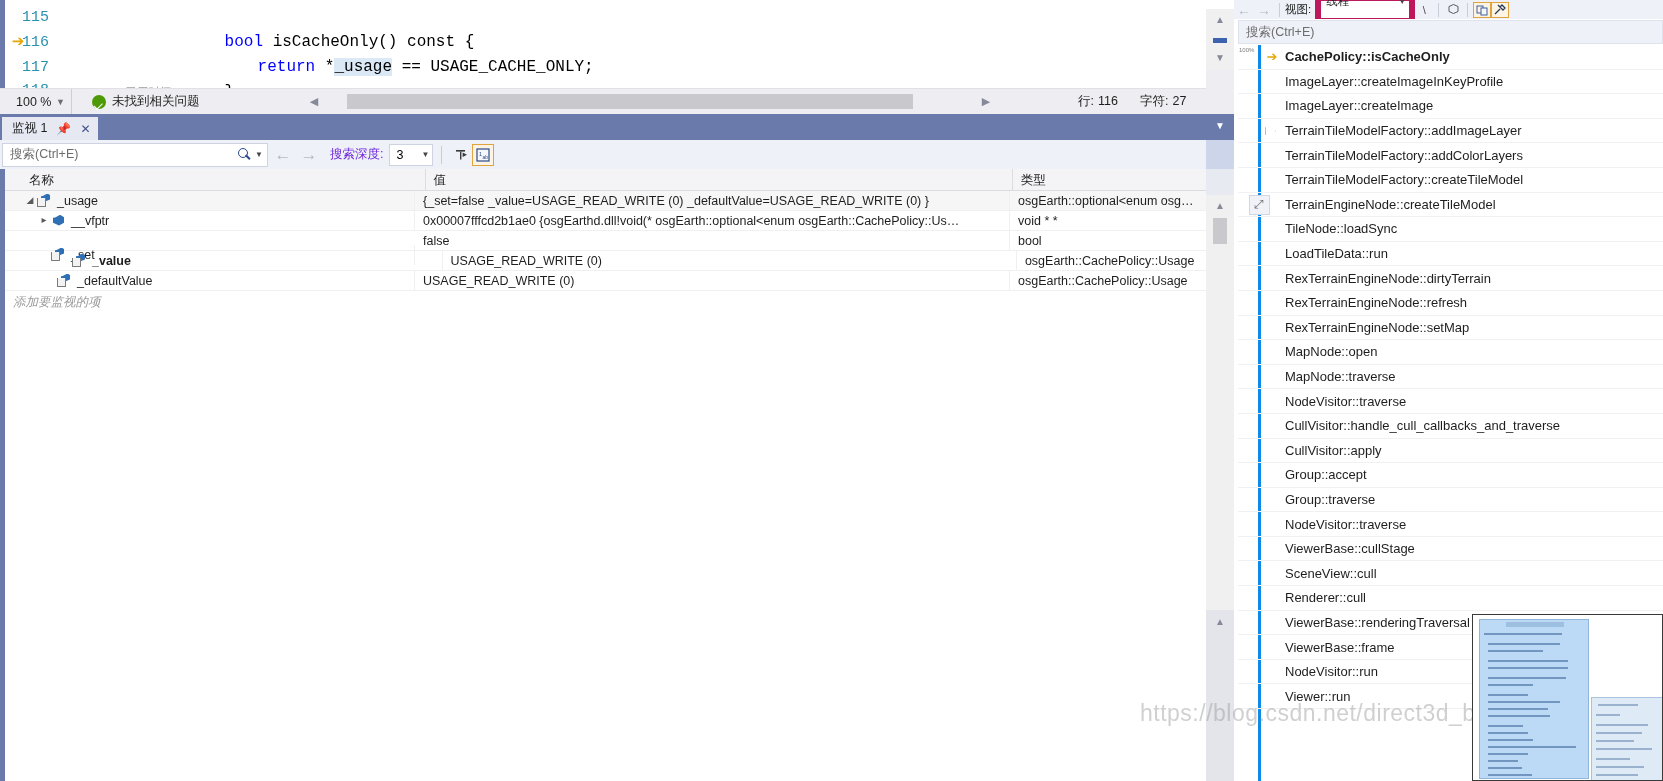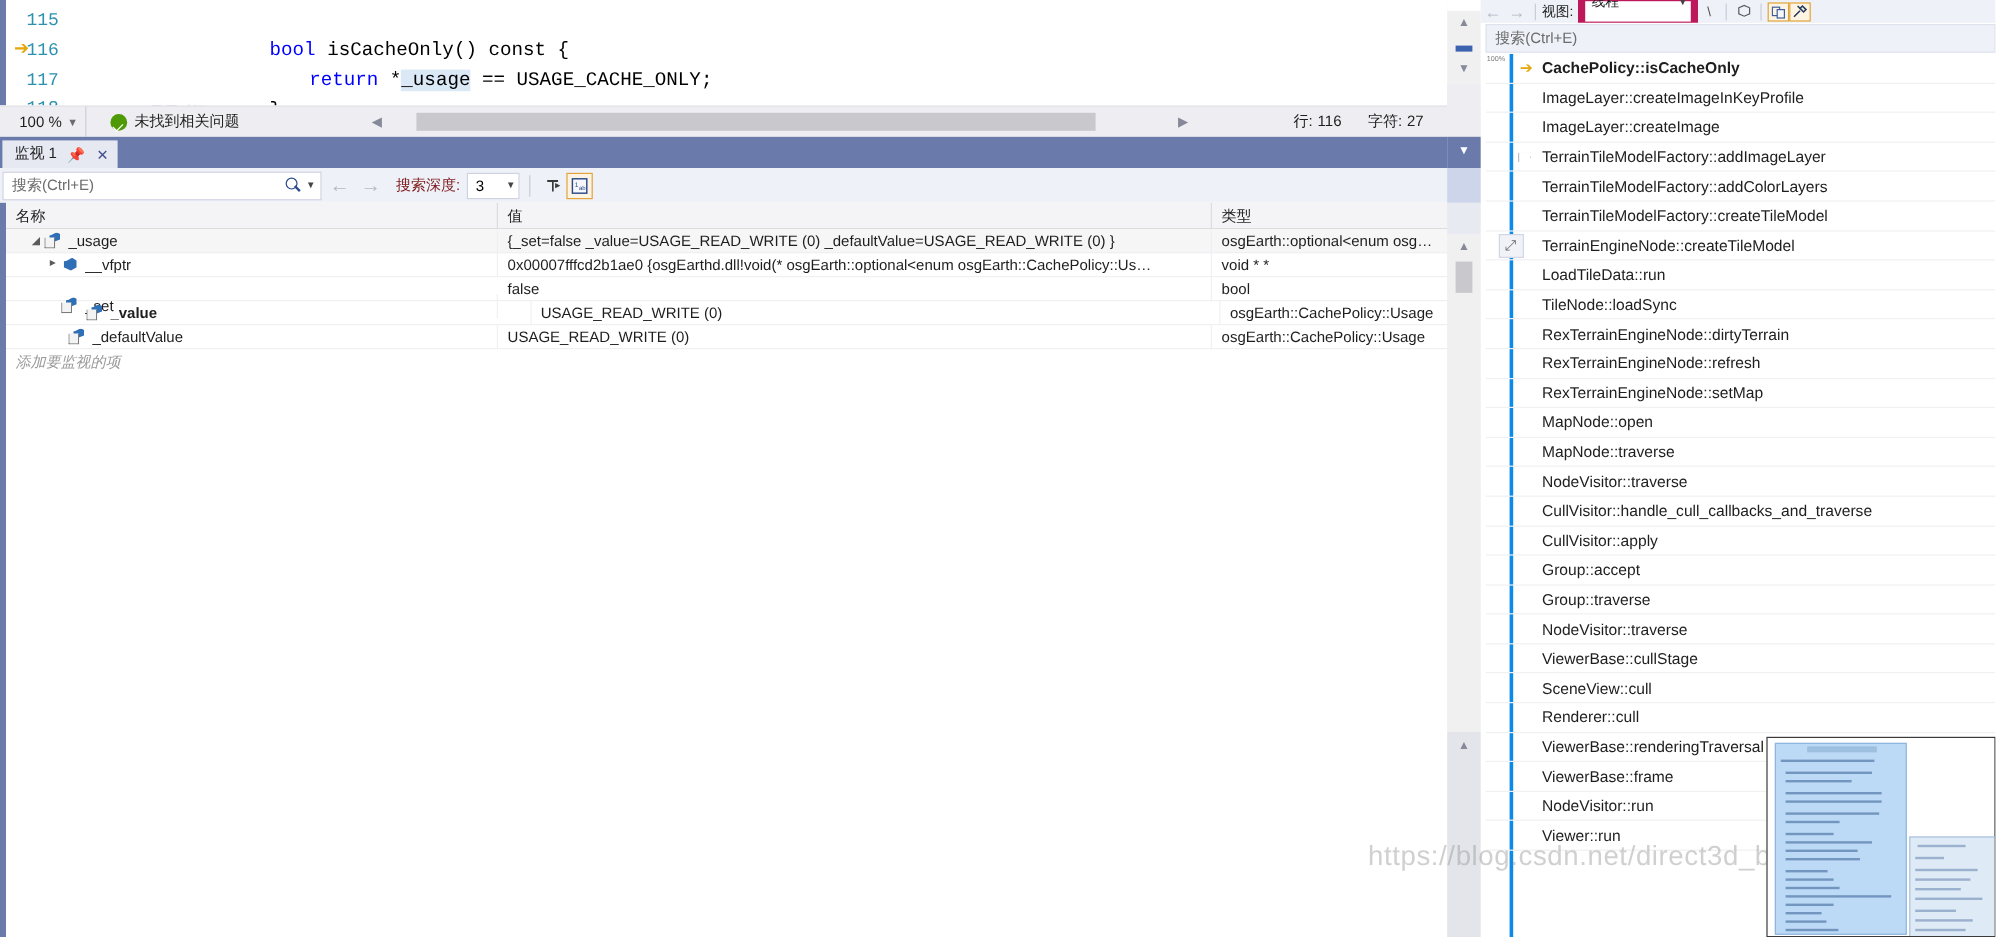--- a/index.html
+++ b/index.html
@@ -144,21 +144,21 @@
   .mag::after {
     content: ""; position: absolute; left: 7px; top: 7.5px;
     width: 5.5px; height: 1.6px; background: #2b4a8b;
     transform: rotate(45deg);
   }
   .mini-chev { color: #444; font-size: 8px; padding-left: 4px; }
   .nav-arrow {
     color: #b4b8c6; font-size: 17px; width: 22px; text-align: center;
     margin-left: 4px;
   }
-  .depth-label { font-size: 12.5px; color: #7f1d1d; margin-left: 10px; }
+  .depth-label { font-size: 12.5px; color: #6d28d9; margin-left: 10px; }
   .depth-select {
     width: 44px; height: 22px; margin-left: 6px; background: #ffffff;
     border: 1px solid #cfd3e1; display: flex; align-items: center;
     padding: 0 3px 0 6px; font-size: 12.5px;
   }
   .depth-select .v { flex: 1; }
   .tb-sep {
     width: 1px; height: 18px; background: #c9cdda; margin: 0 8px;
   }
   .tb-btn {
@@ -469,21 +469,21 @@
           <text x="4" y="8.5" font-size="5.5" fill="#2b4a8b" font-family="Liberation Sans, sans-serif">1</text>
           <text x="7.5" y="11.5" font-size="5" fill="#2b4a8b" font-family="Liberation Sans, sans-serif">ab</text>
         </svg>
       </span>
     </div>
 
     <div class="grid">
       <div class="grid-left-band"></div>
 
       <div class="grid-header">
-        <div class="gh-cell" style="width:410px;">名称</div>
+        <div class="gh-cell" style="width:410px;margin-left:16px;">名称</div>
         <div class="gh-cell" style="width:595px;">值</div>
         <div class="gh-cell" style="width:206px;">类型</div>
       </div>
 
       <div class="grid-rows">
 
         <div class="grow alt">
           <div class="gc name" style="width:410px; padding-left:18px;">
             <span class="expander tri-open"></span>
             <span class="vicon ic-field"></span>
@@ -639,26 +639,26 @@
       <div class="cs-row">
         <span class="cs-icon-box"></span>
         <span class="gutter"></span>
         <span class="marker"></span>
         <span class="label">TerrainEngineNode::createTileModel</span>
       </div>
 
       <div class="cs-row">
         <span class="gutter"></span>
         <span class="marker"></span>
+        <span class="label">TileNode::loadSync</span>
+      </div>
+      <div class="cs-row">
+        <span class="gutter"></span>
+        <span class="marker"></span>
         <span class="label">LoadTileData::run</span>
-      </div>
-      <div class="cs-row">
-        <span class="gutter"></span>
-        <span class="marker"></span>
-        <span class="label">TileNode::loadSync</span>
       </div>
       <div class="cs-row">
         <span class="gutter"></span>
         <span class="marker"></span>
         <span class="label">RexTerrainEngineNode::dirtyTerrain</span>
       </div>
       <div class="cs-row">
         <span class="gutter"></span>
         <span class="marker"></span>
         <span class="label">RexTerrainEngineNode::refresh</span>

